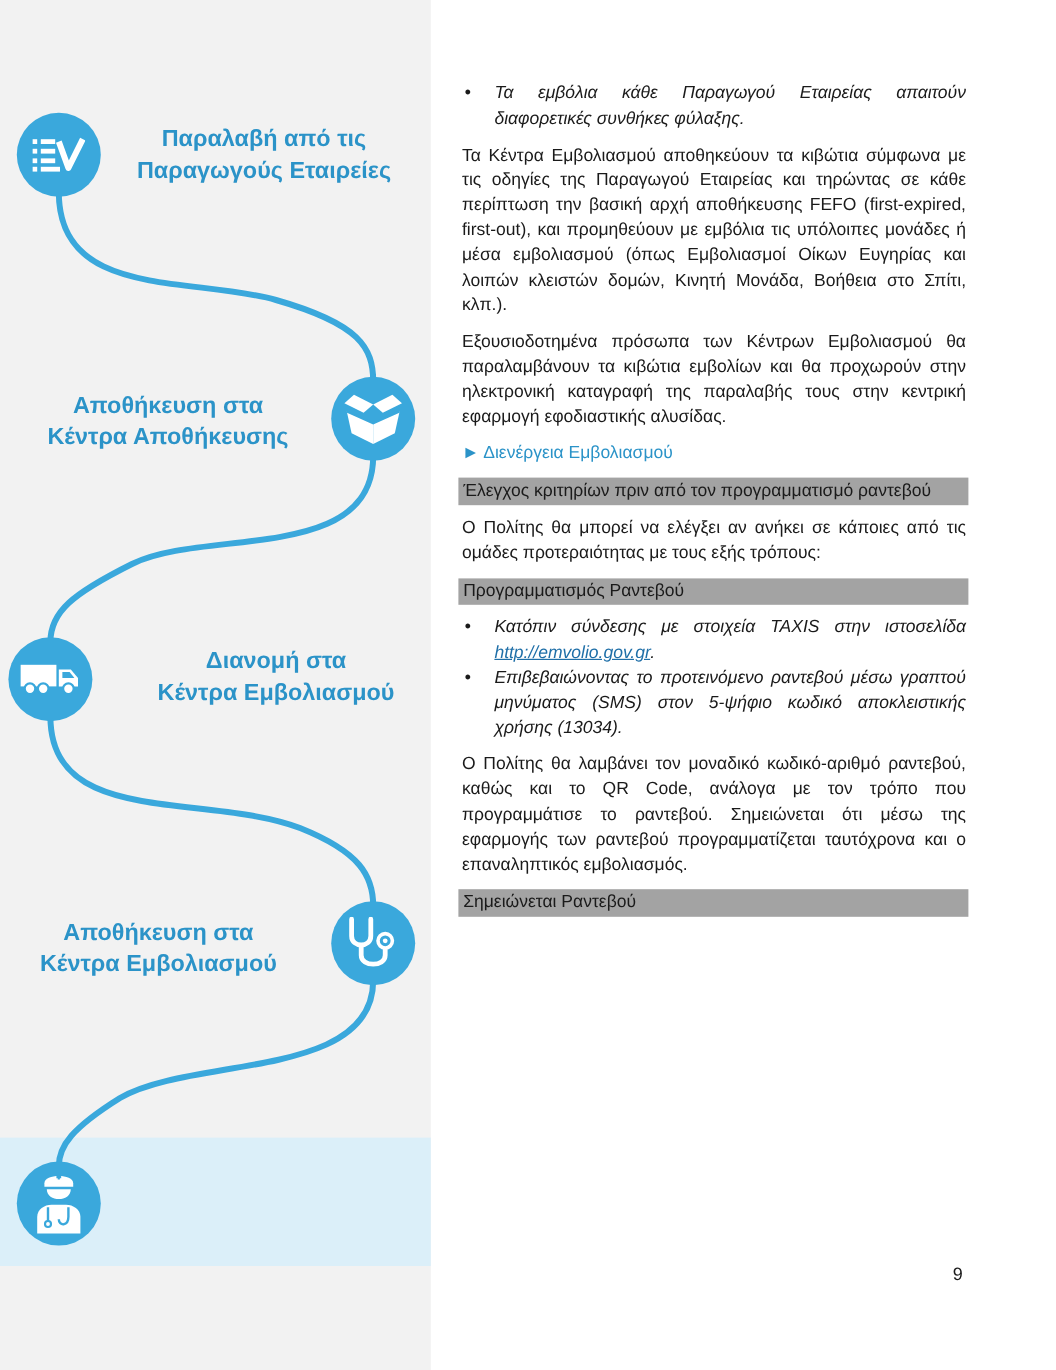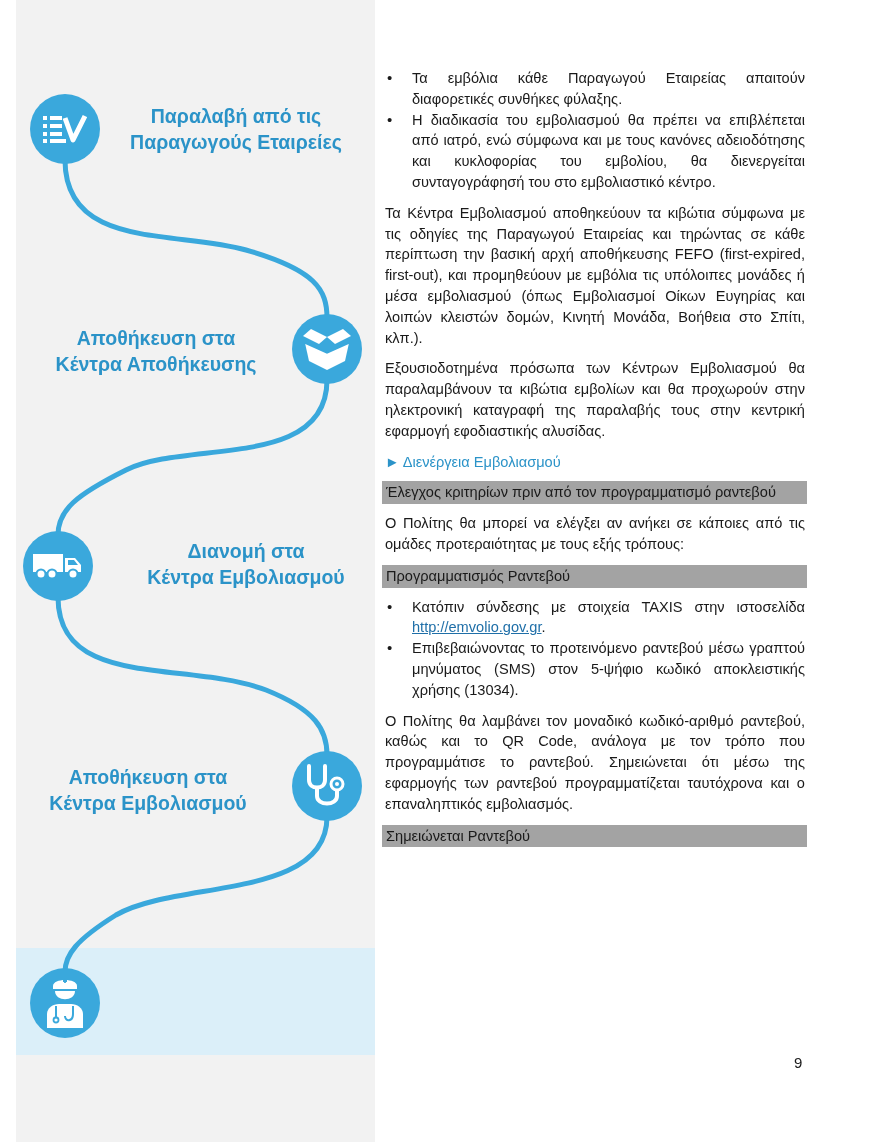--- a/index.html
+++ b/index.html
@@ -3,21 +3,21 @@
 <meta charset="utf-8">
 <style>
   html, body { margin: 0; padding: 0; }
   body {
     width: 880px; height: 1142px; position: relative; overflow: hidden;
     background: #ffffff;
     font-family: "Liberation Sans", sans-serif;
     color: #1a1a1a;
   }
   .sidebar {
-    position: absolute; left: 16px; top: 0; width: 359px; height: 1142px;
+    position: absolute; left: 0; top: 0; width: 359px; height: 1142px;
     background: #f2f2f2;
   }
   .sidebar .band {
     position: absolute; left: 0; top: 948px; width: 359px; height: 107px;
     background: #dbeff9;
   }
   .sidebar svg.path { position: absolute; left: 0; top: 0; }
   .step-circle {
     position: absolute; width: 70px; height: 70px; border-radius: 50%;
     background: #3aa8dc; display: flex; align-items: center; justify-content: center;
@@ -26,21 +26,21 @@
   .step-label {
     position: absolute; color: #2b93c8; font-weight: bold; font-size: 19.5px;
     line-height: 26px; text-align: center; white-space: nowrap;
   }
   .content {
     position: absolute; left: 385px; top: 68px; width: 420px;
     font-size: 14.6px; line-height: 20.8px; color: #1a1a1a;
   }
   .content p { margin: 0 0 10px 0; text-align: justify; }
   .content ul { margin: 0 0 10px 0; padding: 0; list-style: none; }
-  .content li { position: relative; padding-left: 27px; text-align: justify; }
+  .content li { position: relative; padding-left: 27px; text-align: justify; font-style: italic; }
   .content li::before {
     content: "•"; position: absolute; left: 2px; top: 0; font-size: 15px;
   }
   .content a { color: #1f6fa8; text-decoration: underline; }
   .sub-link { color: #2b93c8; margin: 0 0 9px 0; }
   .heading-band {
     background: #a3a3a3; padding: 1px 4px; margin: 0 0 9px -3px; width: 417px;
   }
   .page-num {
     position: absolute; left: 794px; top: 1054px; font-size: 15px; color: #1a1a1a;
@@ -130,21 +130,20 @@
       <path d="M28 30 L28 38 C28 46, 20 46, 20 40" fill="none" stroke="#3aa8dc" stroke-width="2"></path>
     </svg>
   </div>
   <div class="step-label" style="left:90px; top:980px; width:240px;">
   </div>
 </div>
 
 <div class="content">
   <ul>
     <li>Τα εμβόλια κάθε Παραγωγού Εταιρείας απαιτούν διαφορετικές συνθήκες φύλαξης.</li>
-    <li>Η διαδικασία του εμβολιασμού θα πρέπει να επιβλέπεται από ιατρό, ενώ σύμφωνα και με τους κανόνες αδειοδότησης και κυκλοφορίας του εμβολίου, θα διενεργείται συνταγογράφησή του στο εμβολιαστικό κέντρο.</li>
   </ul>
   <p>Τα Κέντρα Εμβολιασμού αποθηκεύουν τα κιβώτια σύμφωνα με τις οδηγίες της Παραγωγού Εταιρείας και τηρώντας σε κάθε περίπτωση την βασική αρχή αποθήκευσης FEFO (first-expired, first-out), και προμηθεύουν με εμβόλια τις υπόλοιπες μονάδες ή μέσα εμβολιασμού (όπως Εμβολιασμοί Οίκων Ευγηρίας και λοιπών κλειστών δομών, Κινητή Μονάδα, Βοήθεια στο Σπίτι, κλπ.).</p>
   <p>Εξουσιοδοτημένα πρόσωπα των Κέντρων Εμβολιασμού θα παραλαμβάνουν τα κιβώτια εμβολίων και θα προχωρούν στην ηλεκτρονική καταγραφή της παραλαβής τους στην κεντρική εφαρμογή εφοδιαστικής αλυσίδας.</p>
   <div class="sub-link">► Διενέργεια Εμβολιασμού</div>
   <div class="heading-band">Έλεγχος κριτηρίων πριν από τον προγραμματισμό ραντεβού</div>
   <p>Ο Πολίτης θα μπορεί να ελέγξει αν ανήκει σε κάποιες από τις ομάδες προτεραιότητας με τους εξής τρόπους:</p>
   <div class="heading-band">Προγραμματισμός Ραντεβού</div>
   <ul>
     <li><span>Κατόπιν σύνδεσης με στοιχεία TAXIS στην ιστοσελίδα </span><a>http://emvolio.gov.gr</a><span>.</span></li>
     <li>Επιβεβαιώνοντας το προτεινόμενο ραντεβού μέσω γραπτού μηνύματος (SMS) στον 5-ψήφιο κωδικό αποκλειστικής χρήσης (13034).</li>

